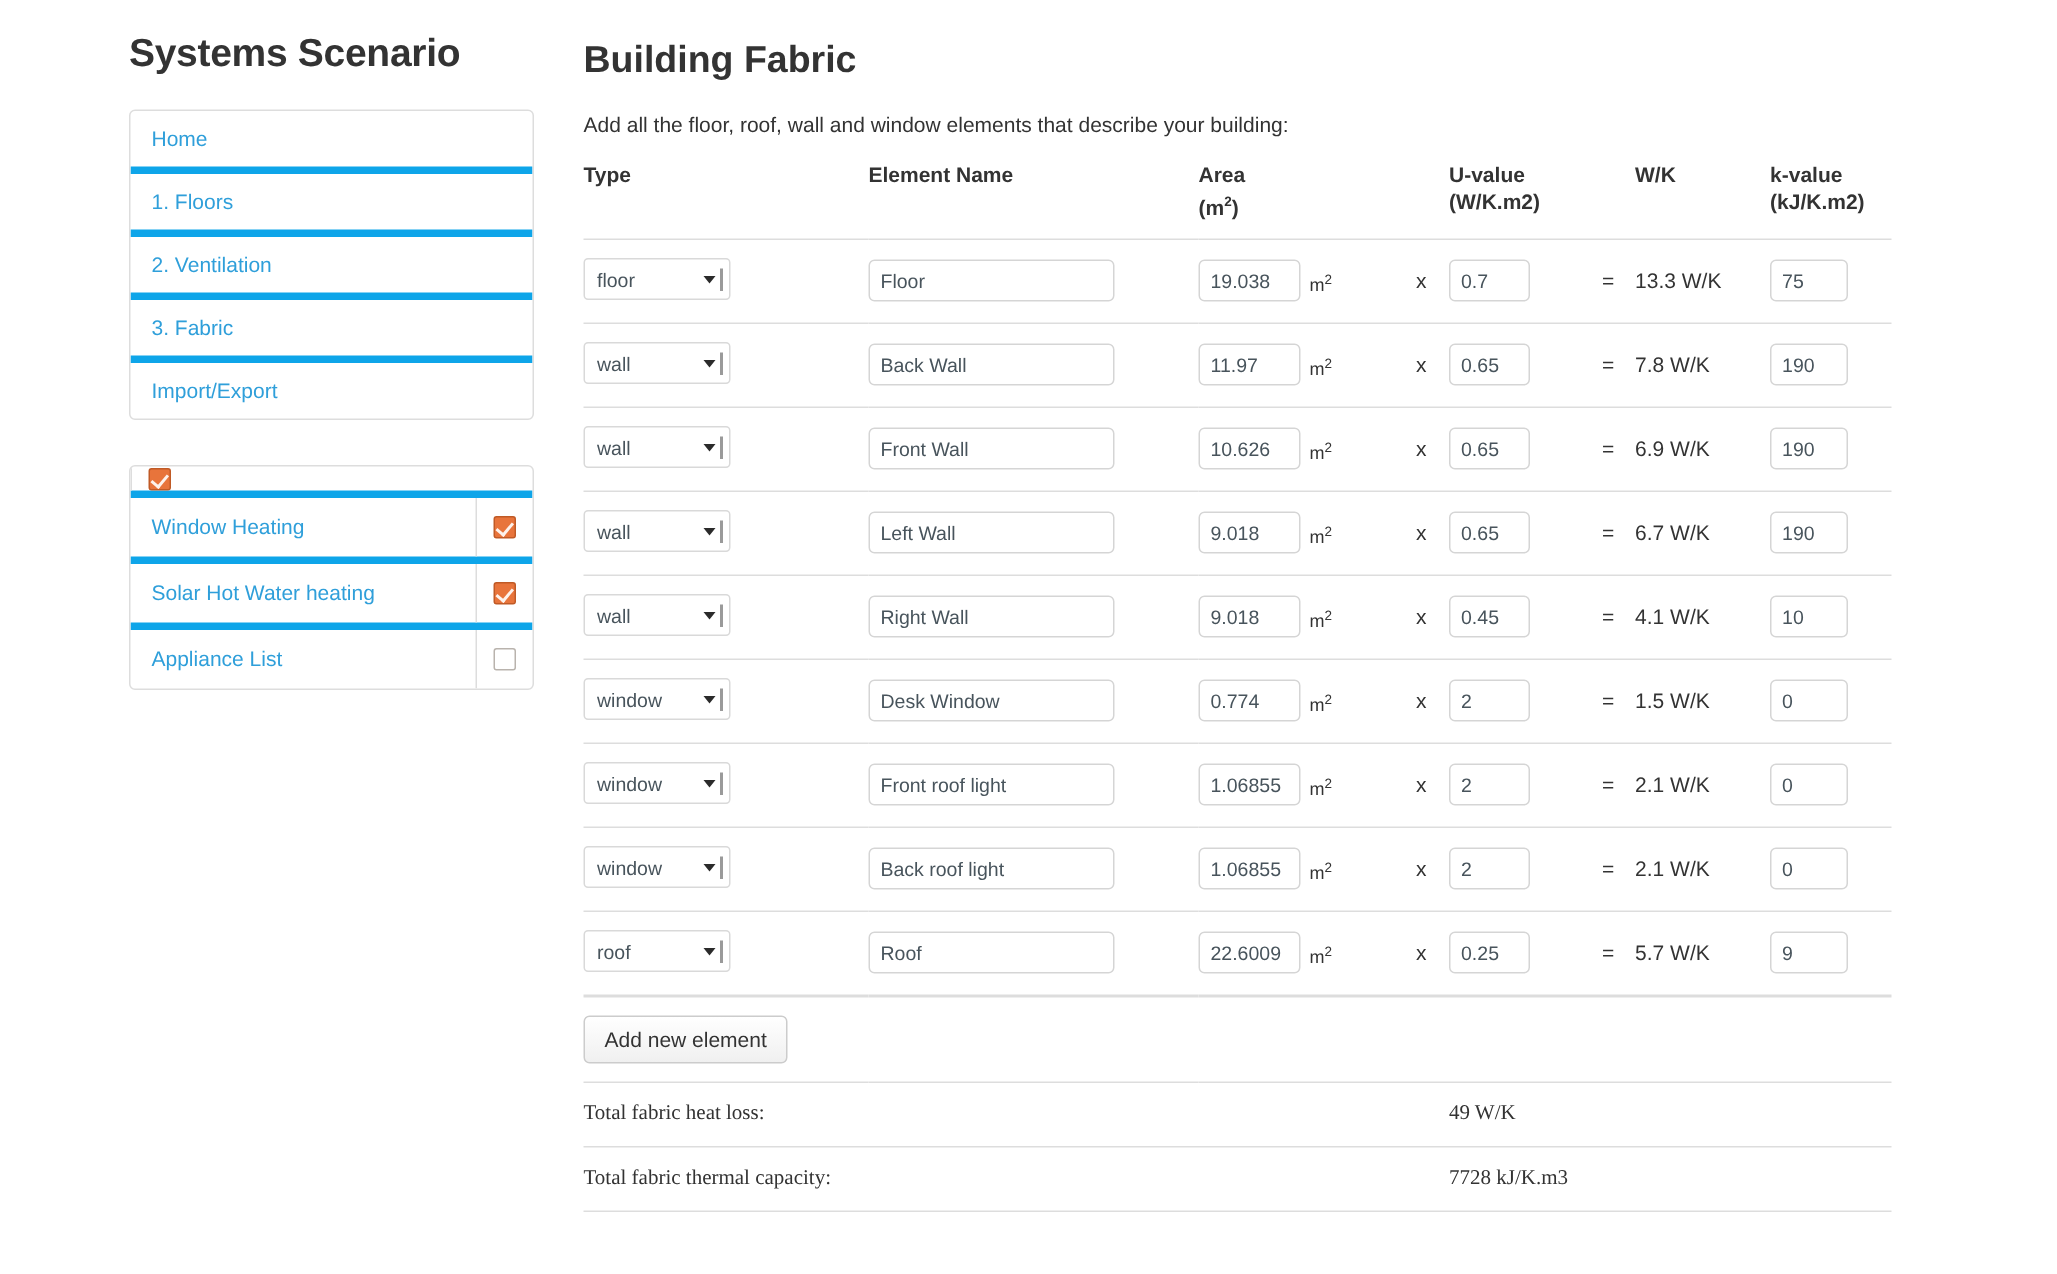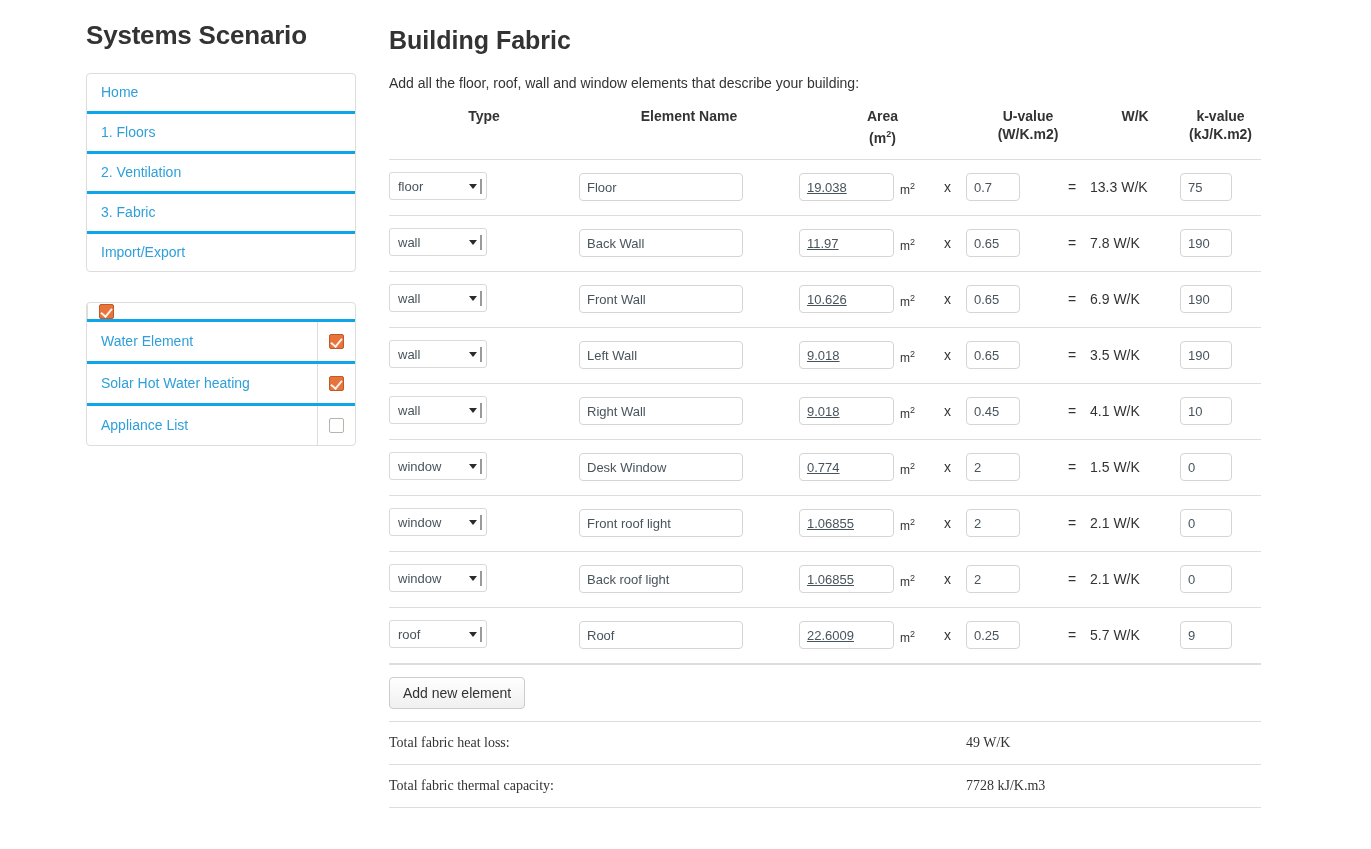--- a/index.html
+++ b/index.html
@@ -36,21 +36,21 @@
     letter-spacing: -0.2px;
   }
   .nav-panel {
     border: 1px solid #dddddd;
     border-radius: 4px;
     background: #ffffff;
     overflow: hidden;
     margin-bottom: 30px;
   }
   .nav-item {
-    border-bottom: 3px solid #0ea5e9;
+    border-bottom: 5px solid #0ea5e9;
     padding: 10px 14px;
     display: flex;
     align-items: center;
     justify-content: space-between;
     min-height: 16px;
   }
   .nav-item:last-child { border-bottom: none; }
   .nav-link {
     color: #2f9fda;
     font-size: 14px;
@@ -120,21 +120,21 @@
     color: #333333;
     margin: 0 0 16px 0;
   }
 
   table.fabric {
     width: 872px;
     border-collapse: collapse;
     table-layout: fixed;
   }
   table.fabric th {
-    text-align: center;
+    text-align: left;
     vertical-align: top;
     font-size: 14px;
     font-weight: bold;
     color: #333333;
     padding: 0 0 12px 0;
     border-bottom: 1px solid #dddddd;
     line-height: 18px;
   }
   table.fabric td {
     padding: 12px 0;
@@ -163,21 +163,21 @@
     border: 1px solid #d5d5d5;
     border-radius: 4px;
     background: #ffffff;
     font-family: "Liberation Sans", sans-serif;
     font-size: 13px;
     color: #48545c;
     padding: 2px 7px;
     outline: none;
   }
   input.in-name { width: 164px; }
-  input.in-area { width: 95px; text-decoration: underline; }
+  input.in-area { width: 68px; }
   input.in-uval { width: 54px; }
   input.in-kval { width: 52px; }
 
   .unit {
     display: inline-block;
     margin-left: 6px;
     font-size: 12px;
     color: #333333;
     vertical-align: -2px;
   }
@@ -297,21 +297,21 @@
         </div>
       </div>
 
     <div class="nav-panel with-checks" id="modules-panel">
         <div class="nav-item">
           <div class="nav-cell-check">
             <span class="cbox checked"></span>
           </div>
         </div>
         <div class="nav-item">
-          <div class="nav-cell-label"><span class="nav-link">Water Element</span></div>
+          <div class="nav-cell-label"><span class="nav-link">Window Heating</span></div>
           <div class="nav-cell-check">
             <span class="cbox checked"></span>
           </div>
         </div>
         <div class="nav-item">
           <div class="nav-cell-label"><span class="nav-link">Solar Hot Water heating</span></div>
           <div class="nav-cell-check">
             <span class="cbox checked"></span>
           </div>
         </div>
@@ -395,21 +395,21 @@
             <td class="wk-val"><span>6.9 W/K</span></td>
             <td><input class="txt in-kval" type="text" value="190" style=""></td>
           </tr>
           <tr>
             <td><span class="sel"><span class="sel-text">wall</span><span class="sel-arrow"></span></span></td>
             <td><input class="txt in-name" type="text" value="Left Wall" style=""></td>
             <td><input class="txt in-area" type="text" value="9.018" style=""><span class="unit">m<sup>2</sup></span></td>
             <td class="op"><span>x</span></td>
             <td><input class="txt in-uval" type="text" value="0.65" style=""></td>
             <td class="op"><span>=</span></td>
-            <td class="wk-val"><span>3.5 W/K</span></td>
+            <td class="wk-val"><span>6.7 W/K</span></td>
             <td><input class="txt in-kval" type="text" value="190" style=""></td>
           </tr>
           <tr>
             <td><span class="sel"><span class="sel-text">wall</span><span class="sel-arrow"></span></span></td>
             <td><input class="txt in-name" type="text" value="Right Wall" style=""></td>
             <td><input class="txt in-area" type="text" value="9.018" style=""><span class="unit">m<sup>2</sup></span></td>
             <td class="op"><span>x</span></td>
             <td><input class="txt in-uval" type="text" value="0.45" style=""></td>
             <td class="op"><span>=</span></td>
             <td class="wk-val"><span>4.1 W/K</span></td>

